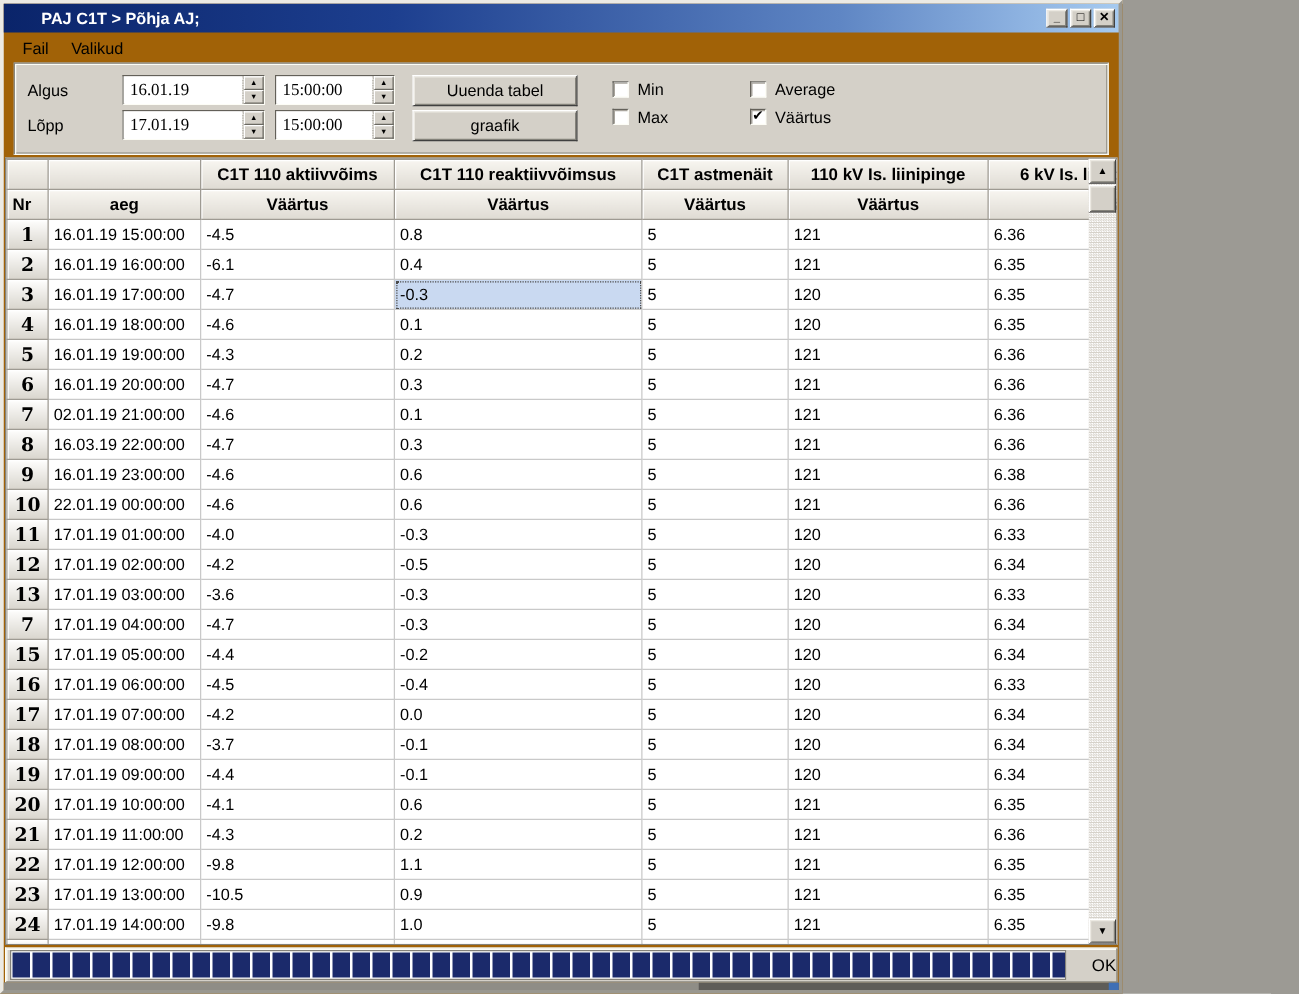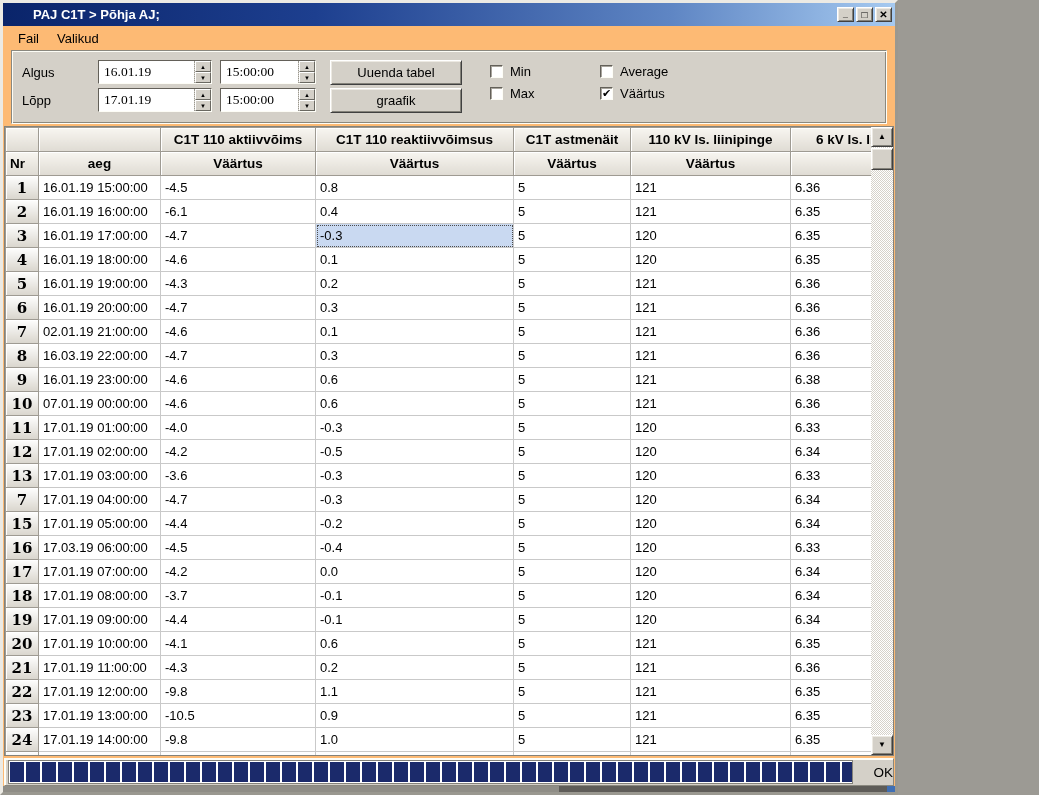--- a/index.html
+++ b/index.html
@@ -1,19 +1,19 @@
 <!DOCTYPE html>
 <html><head>
 <meta charset="utf-8">
 <style>
   *{box-sizing:border-box;margin:0;padding:0}
   html,body{width:1039px;height:795px;overflow:hidden}
   body{font-family:"Liberation Sans",sans-serif;background:#9c9a94}
 
-  .window{width:898px;height:795px;background:#fdba74;border:3px solid #d4d0c8;
+  .window{width:898px;height:795px;background:#a16207;border:3px solid #d4d0c8;
     border-top-color:#eceae4;border-left-color:#eceae4;border-right-color:#9a9890;border-bottom-color:#9a9890;position:relative}
 
   
   .titlebar{height:23px;background:linear-gradient(90deg,#0a246a 0%,#1d3f8f 35%,#5f86c4 75%,#a6caf0 100%);
     display:flex;align-items:center;color:#fff;font-weight:bold;font-size:13px;padding-left:30px}
   .tb-buttons{margin-left:auto;margin-right:3px;display:flex;gap:2px}
   .tb-btn{width:17px;height:15px;background:#d4d0c8;border:1px solid;border-color:#ffffff #404040 #404040 #ffffff;
     box-shadow:inset 1px 1px 0 #ece9e2,inset -1px -1px 0 #84827a;display:flex;align-items:flex-end;justify-content:center;
     font-size:9px;line-height:9px;color:#000;font-weight:bold;padding-bottom:2px}
   .tb-btn.max,.tb-btn.close{align-items:center;padding-bottom:0;font-size:10px}
@@ -263,21 +263,21 @@
             <td class="nr-cell">9</td>
             <td>16.01.19 23:00:00</td>
             <td>-4.6</td>
             <td>0.6</td>
             <td>5</td>
             <td>121</td>
             <td>6.38</td>
           </tr>
           <tr>
             <td class="nr-cell">10</td>
-            <td>07.01.19 00:00:00</td>
+            <td>22.01.19 00:00:00</td>
             <td>-4.6</td>
             <td>0.6</td>
             <td>5</td>
             <td>121</td>
             <td>6.36</td>
           </tr>
           <tr>
             <td class="nr-cell">11</td>
             <td>17.01.19 01:00:00</td>
             <td>-4.0</td>
@@ -317,21 +317,21 @@
             <td class="nr-cell">15</td>
             <td>17.01.19 05:00:00</td>
             <td>-4.4</td>
             <td>-0.2</td>
             <td>5</td>
             <td>120</td>
             <td>6.34</td>
           </tr>
           <tr>
             <td class="nr-cell">16</td>
-            <td>17.03.19 06:00:00</td>
+            <td>17.01.19 06:00:00</td>
             <td>-4.5</td>
             <td>-0.4</td>
             <td>5</td>
             <td>120</td>
             <td>6.33</td>
           </tr>
           <tr>
             <td class="nr-cell">17</td>
             <td>17.01.19 07:00:00</td>
             <td>-4.2</td>

